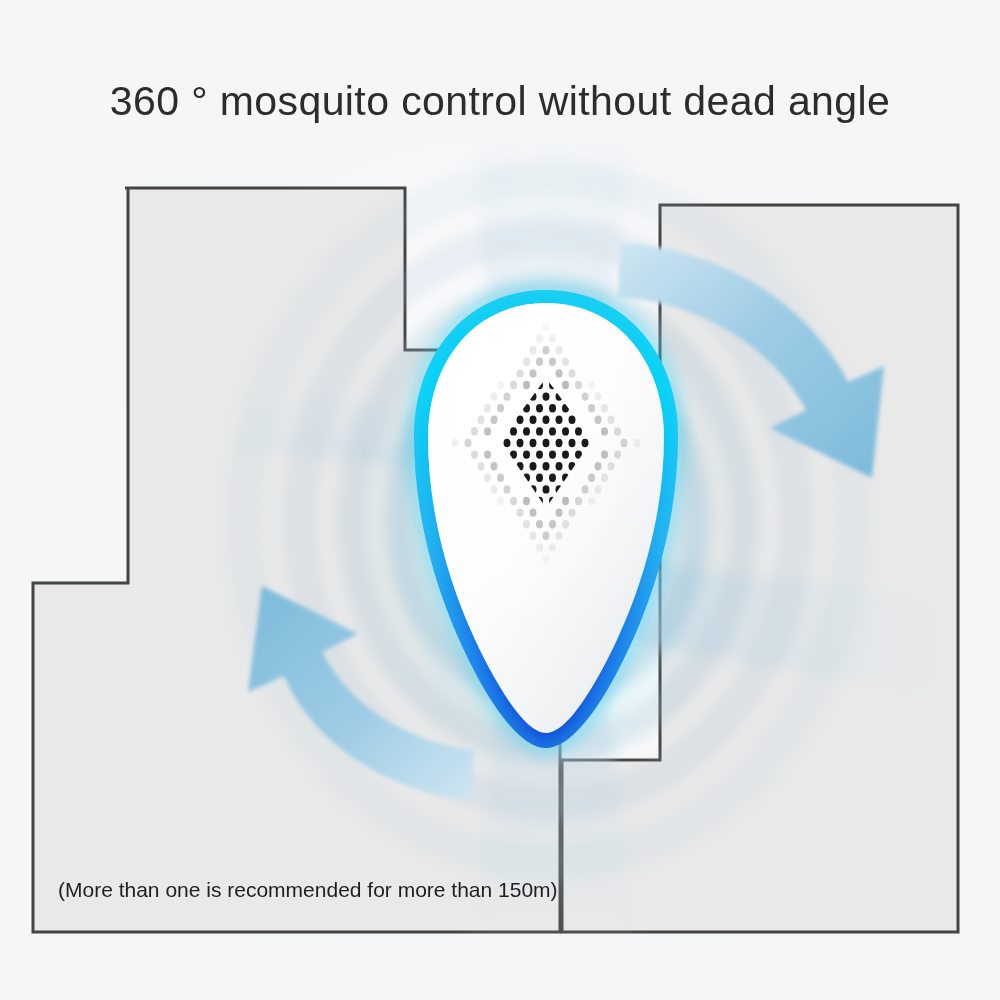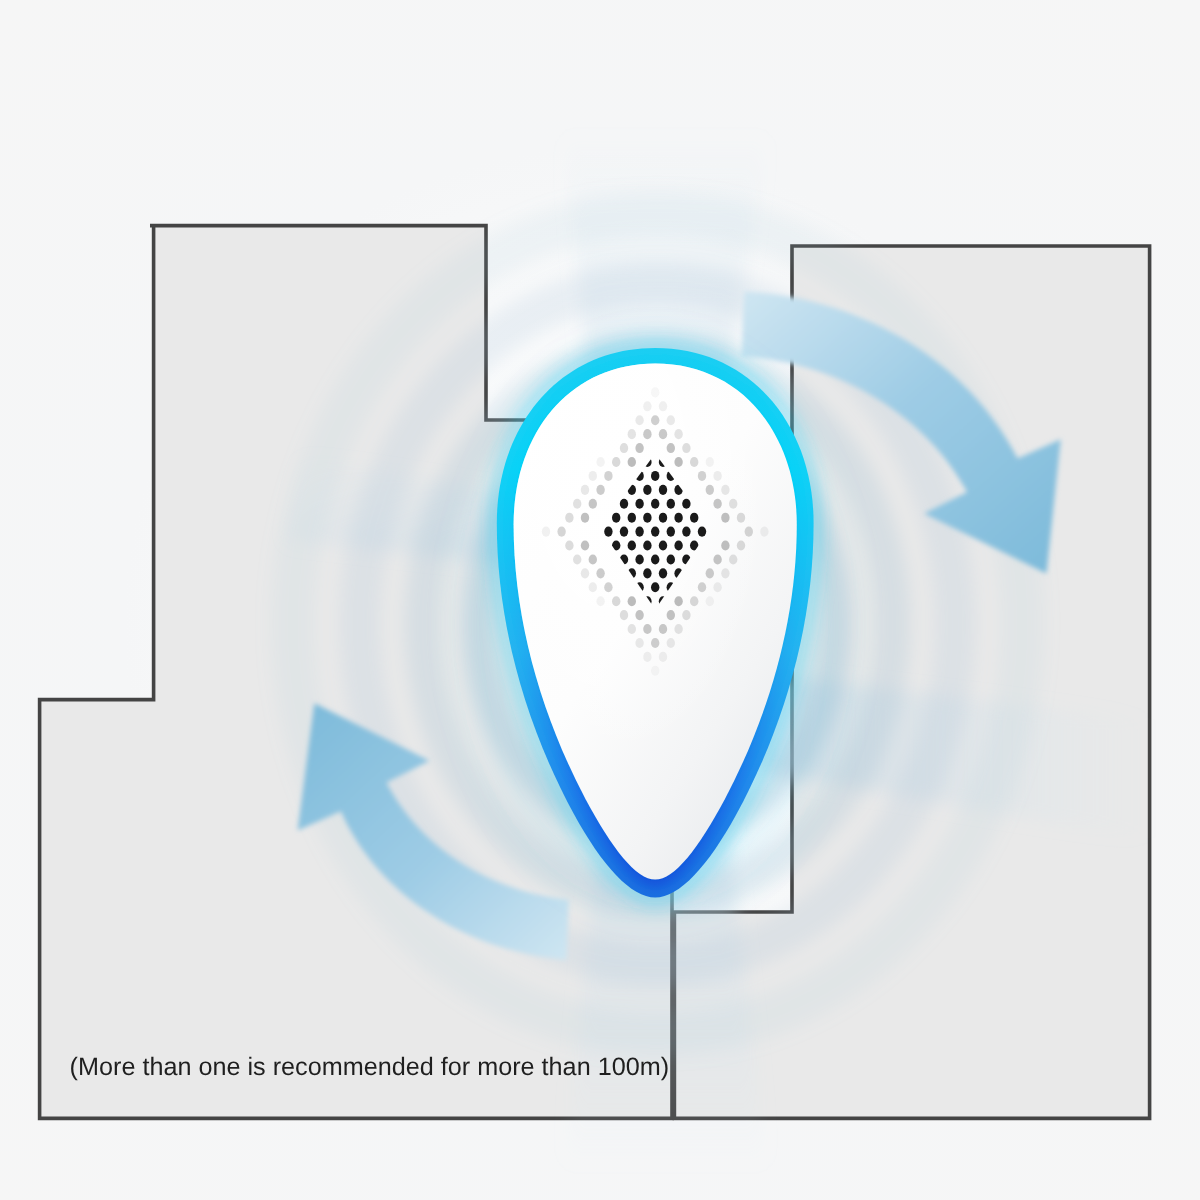--- a/index.html
+++ b/index.html
@@ -72,20 +72,21 @@
     white-space: nowrap;
   }
 </style>
 </head>
 <body>
 
 <div id="page">
 
   <div class="bg-wash"></div>
 
+  <div class="headline">360 ° mosquito control without dead angle</div>
 
   <div class="stage">
     <svg class="svg-layer" width="1000" height="1000" viewBox="0 0 1000 1000">
       <defs>
 
         <radialGradient id="ringFadeA" cx="50%" cy="50%" r="50%">
           <stop offset="0%" stop-color="#9fbdd0" stop-opacity="0.00"></stop>
           <stop offset="72%" stop-color="#9fbdd0" stop-opacity="0.00"></stop>
           <stop offset="86%" stop-color="#9fbdd0" stop-opacity="0.55"></stop>
           <stop offset="100%" stop-color="#9fbdd0" stop-opacity="0.00"></stop>
@@ -391,15 +392,15 @@
               <ellipse cx="559.00" cy="535.80" rx="3.5" ry="4.2" opacity="0.30482032872276865"></ellipse>
               <ellipse cx="539.50" cy="547.40" rx="3.5" ry="4.2" opacity="0.21783989723014158"></ellipse>
               <ellipse cx="552.50" cy="547.40" rx="3.5" ry="4.2" opacity="0.21783989723014158"></ellipse>
               <ellipse cx="546.00" cy="559.00" rx="3.5" ry="4.2" opacity="0.13085946573751453"></ellipse>
             </g>
         </g>
       </g>
     </svg>
   </div>
 
-  <div class="area-note">(More than one is recommended for more than 100m)</div>
+  <div class="area-note">(More than one is recommended for more than 150m)</div>
 
 </div>
 
 </body></html>

